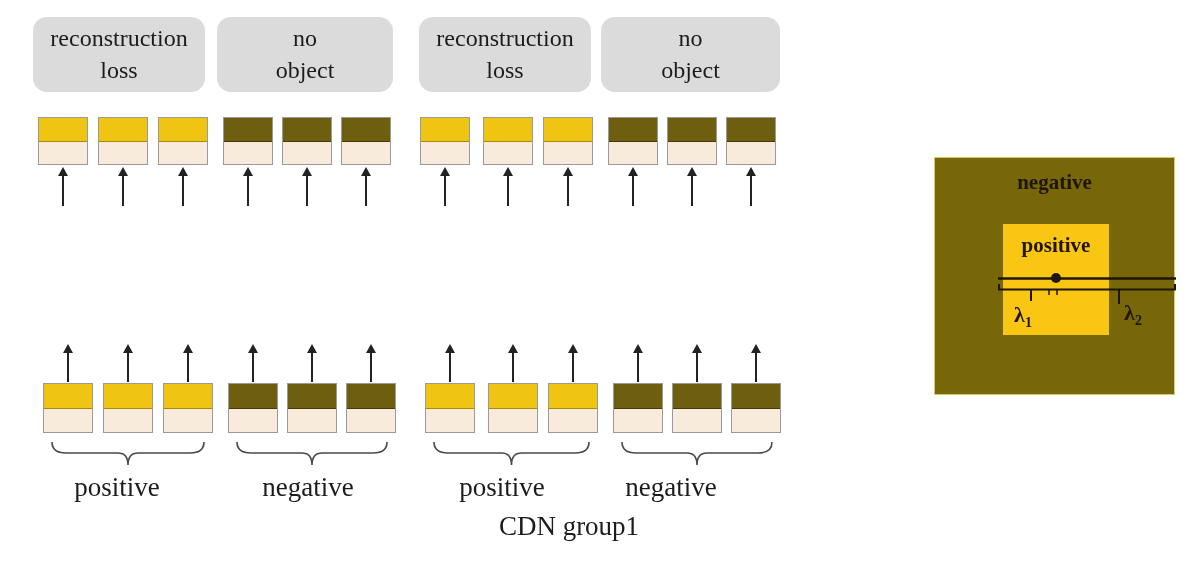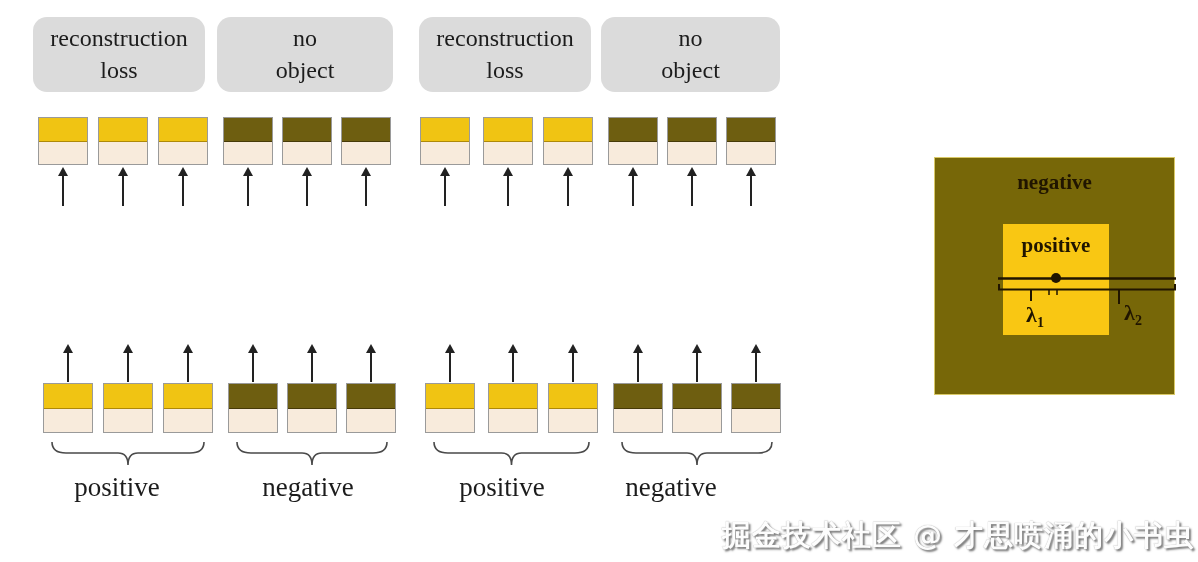--- a/index.html
+++ b/index.html
@@ -287,37 +287,37 @@
       </svg>
       <svg width="152" height="30" style="position: absolute; left: 621px; top: 442px; overflow: visible;">
         <path d="M1,0 C1,8 7,11 15,11 H66 C72,11 76,14 76,23 C76,14 80,11 86,11 H137 C145,11 151,8 151,0" fill="none" stroke="#4a4a4a" stroke-width="1.6"></path>
       </svg>
     </div>
 
   <div class="grp-label" style="left:117px;top:472px;">positive</div>
   <div class="grp-label" style="left:308px;top:472px;">negative</div>
   <div class="grp-label" style="left:502px;top:472px;">positive</div>
   <div class="grp-label" style="left:671px;top:472px;">negative</div>
+  <div class="cdn-label" style="left:569px;top:511px;">CDN group1</div>
 
   <div class="legend-outer">
     <div class="legend-neg-label">negative</div>
     <div class="legend-inner">
       <div class="legend-pos-label">positive</div>
     </div>
     <svg class="legend-svg" width="241" height="238">
       <line x1="63" y1="120.5" x2="241" y2="120.5" stroke="#201500" stroke-width="2.5"></line>
       <circle cx="121" cy="120" r="5" fill="#201500"></circle>
       <path d="M64,126 V131.5 H240 V126" fill="none" stroke="#201500" stroke-width="2"></path>
       <path d="M96,131.5 V143" fill="none" stroke="#201500" stroke-width="2"></path>
       <path d="M114,131.5 V137 M122,131.5 V137" fill="none" stroke="#201500" stroke-width="1.5"></path>
       <path d="M184,131.5 V146" fill="none" stroke="#201500" stroke-width="2"></path>
     </svg>
-    <div class="lambda" style="left:100px;top:146px;">
+    <div class="lambda" style="left:88px;top:146px;">
       <span>λ</span><sub>1</sub>
     </div>
     <div class="lambda" style="left:184px;top:144px;margin-left:14px;">
       <span>λ</span><sub>2</sub>
     </div>
   </div>
 
-  <div class="watermark">掘金技术社区 @ 才思喷涌的小书虫</div>
 
 </div>
 
 </body></html>

